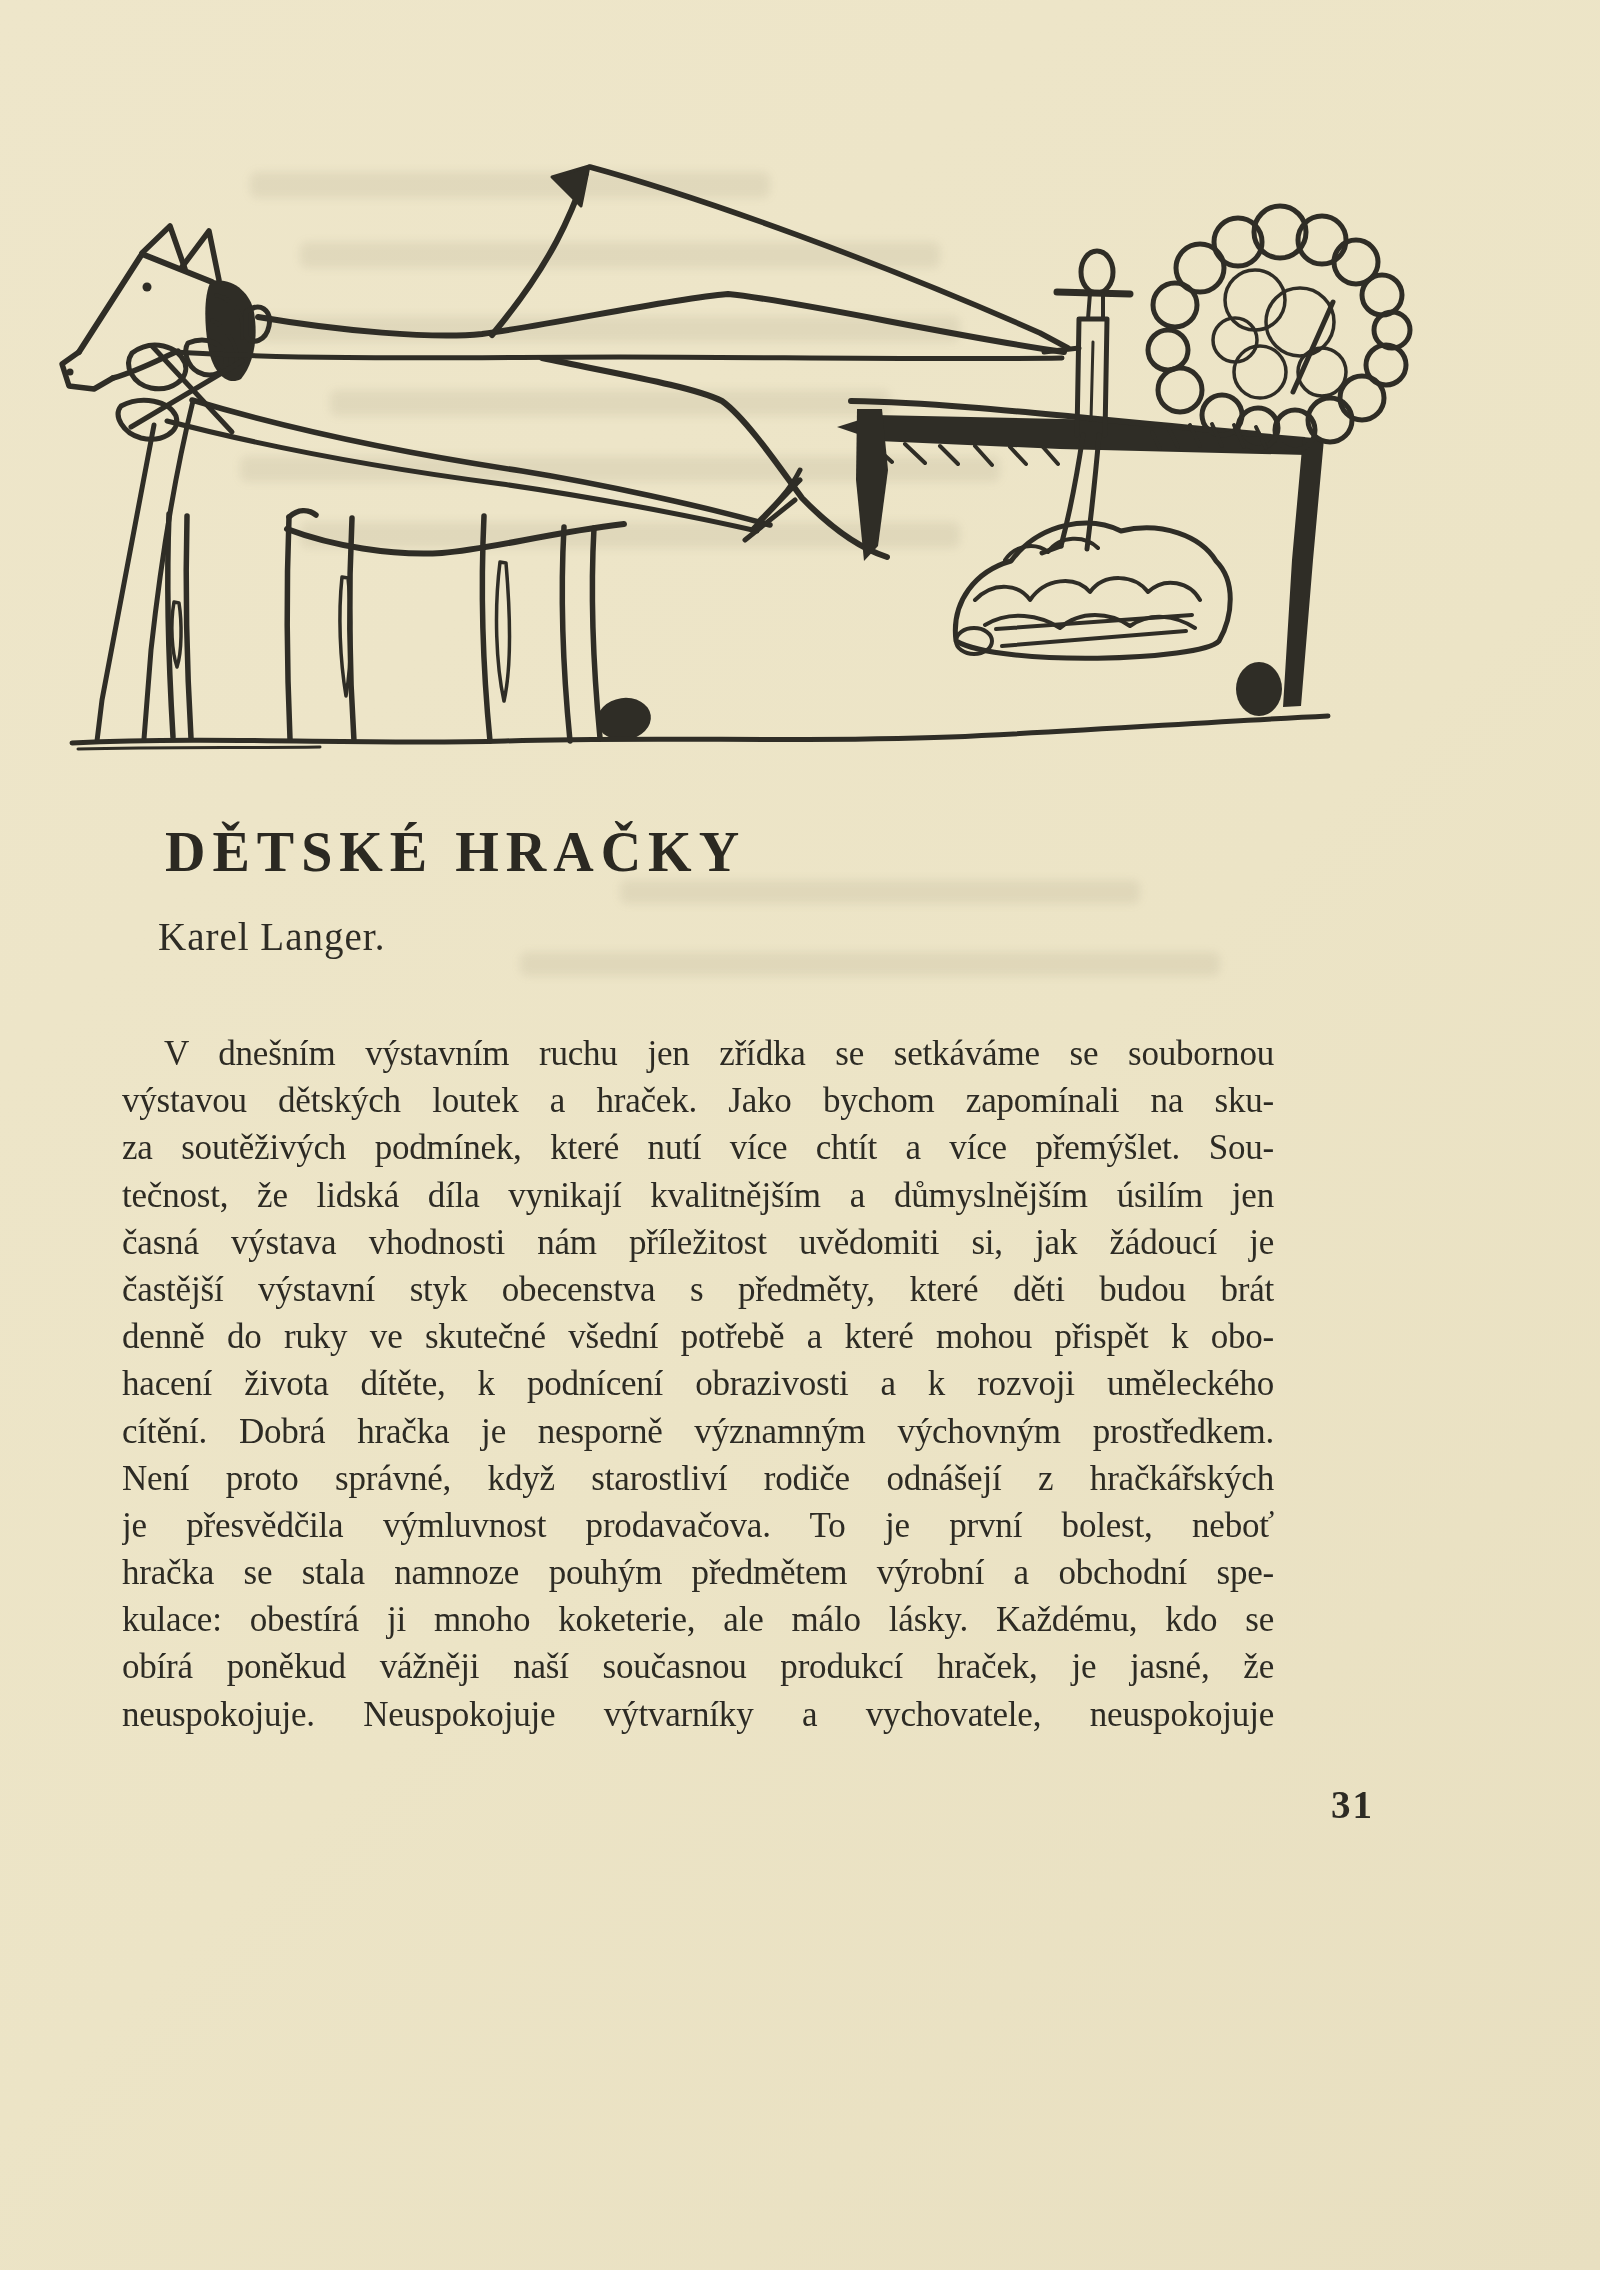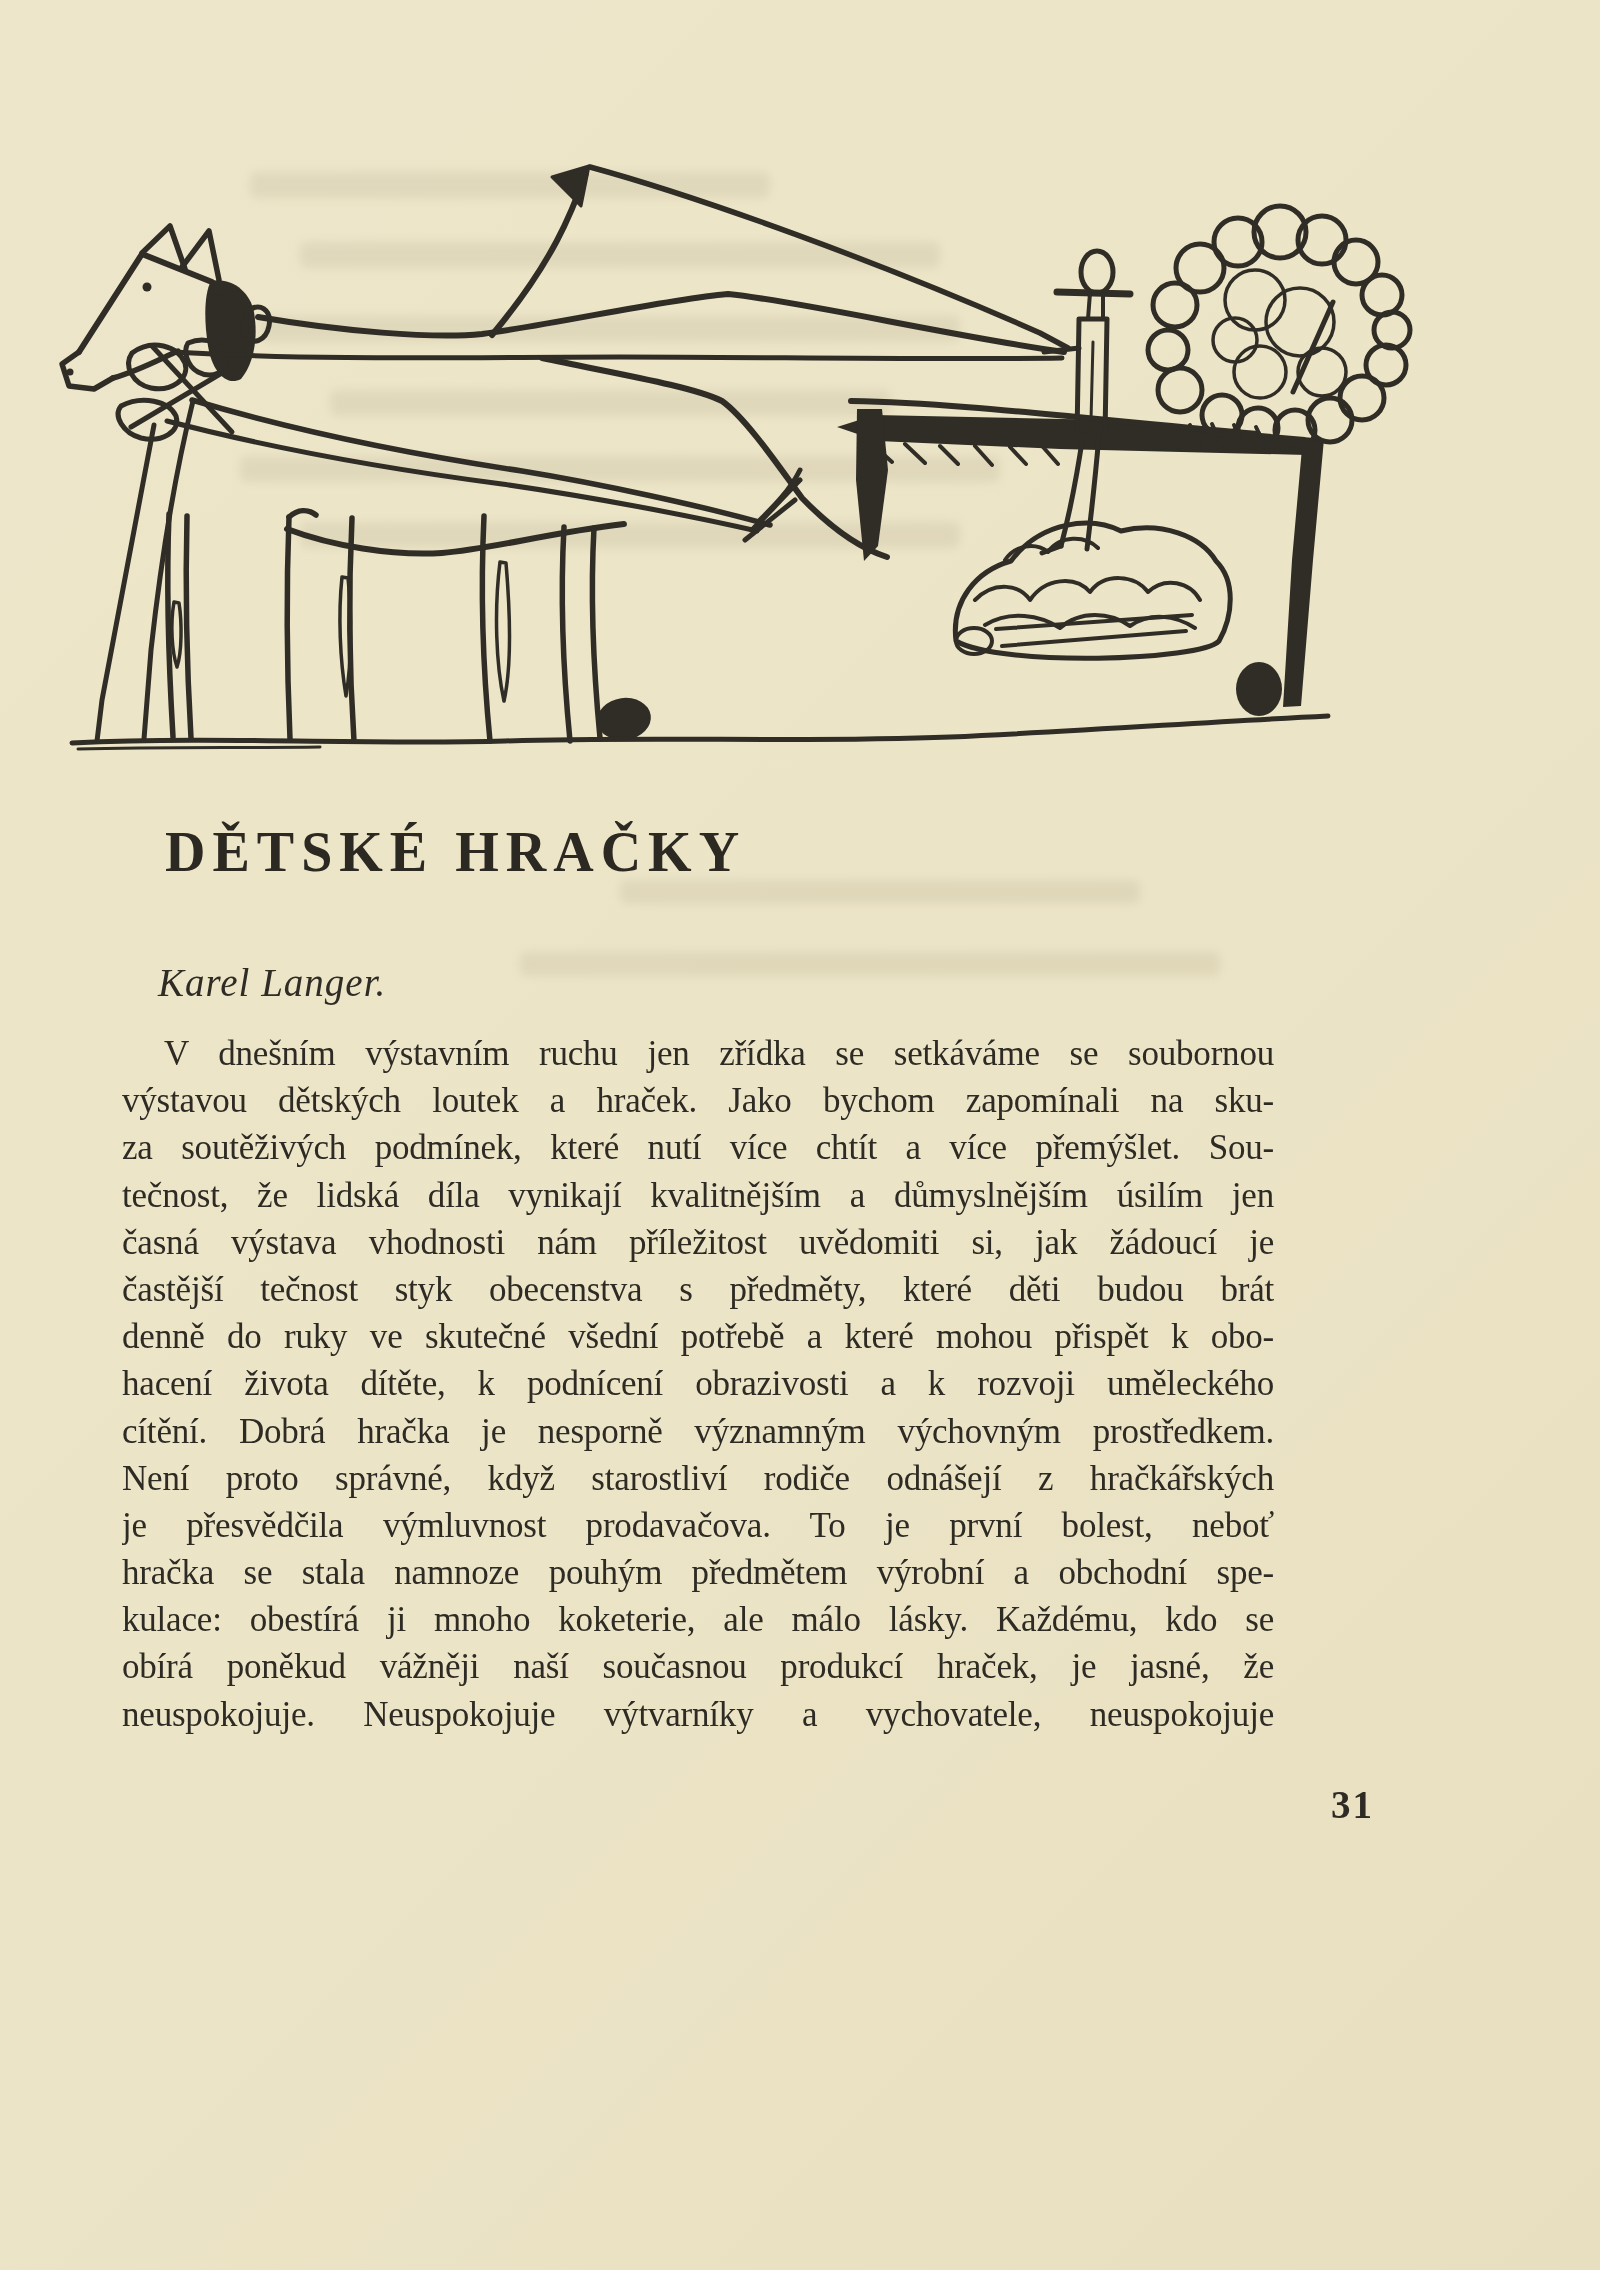--- a/index.html
+++ b/index.html
@@ -15,21 +15,21 @@
   .ghost{position:absolute;background:rgba(122,110,80,0.10);filter:blur(4px);border-radius:8px;}
   .drawing{position:absolute;left:40px;top:90px;}
   .drawing path,.drawing ellipse,.drawing circle{vector-effect:none;}
   h1.title{
     position:absolute;left:165px;top:820px;margin:0;
     font-size:56px;font-weight:bold;letter-spacing:7px;
     color:#2b2922;
   }
   .author{
     position:absolute;left:158px;top:914px;
-    font-size:39px;font-style:italic;letter-spacing:1px;color:#2e2c25;margin-top:46px;
+    font-size:39px;letter-spacing:1px;color:#2e2c25;
   }
   .textblock{
     position:absolute;left:122px;top:1030px;width:1152px;
     font-size:35px;line-height:47.2px;letter-spacing:-0.2px;
     color:#2d2b24;
   }
   .tl{
     height:47.2px;overflow:hidden;
     text-align:justify;text-align-last:justify;
     white-space:normal;
@@ -176,21 +176,21 @@
   <h1 class="title">DĚTSKÉ HRAČKY</h1>
 
   <div class="author">Karel Langer.</div>
 
   <div class="textblock">
     <div class="tl first">V dnešním výstavním ruchu jen zřídka se setkáváme se soubornou</div>
     <div class="tl">výstavou dětských loutek a hraček. Jako bychom zapomínali na sku-</div>
     <div class="tl">za soutěživých podmínek, které nutí více chtít a více přemýšlet. Sou-</div>
     <div class="tl">tečnost, že lidská díla vynikají kvalitnějším a důmyslnějším úsilím jen</div>
     <div class="tl">časná výstava vhodnosti nám příležitost uvědomiti si, jak žádoucí je</div>
-    <div class="tl">častější tečnost styk obecenstva s předměty, které děti budou brát</div>
+    <div class="tl">častější výstavní styk obecenstva s předměty, které děti budou brát</div>
     <div class="tl">denně do ruky ve skutečné všední potřebě a které mohou přispět k obo-</div>
     <div class="tl">hacení života dítěte, k podnícení obrazivosti a k rozvoji uměleckého</div>
     <div class="tl">cítění. Dobrá hračka je nesporně významným výchovným prostředkem.</div>
     <div class="tl">Není proto správné, když starostliví rodiče odnášejí z hračkářských</div>
     <div class="tl">je přesvědčila výmluvnost prodavačova. To je první bolest, neboť</div>
     <div class="tl">hračka se stala namnoze pouhým předmětem výrobní a obchodní spe-</div>
     <div class="tl">kulace: obestírá ji mnoho koketerie, ale málo lásky. Každému, kdo se</div>
     <div class="tl">obírá poněkud vážněji naší současnou produkcí hraček, je jasné, že</div>
     <div class="tl">neuspokojuje. Neuspokojuje výtvarníky a vychovatele, neuspokojuje</div>
   </div>

